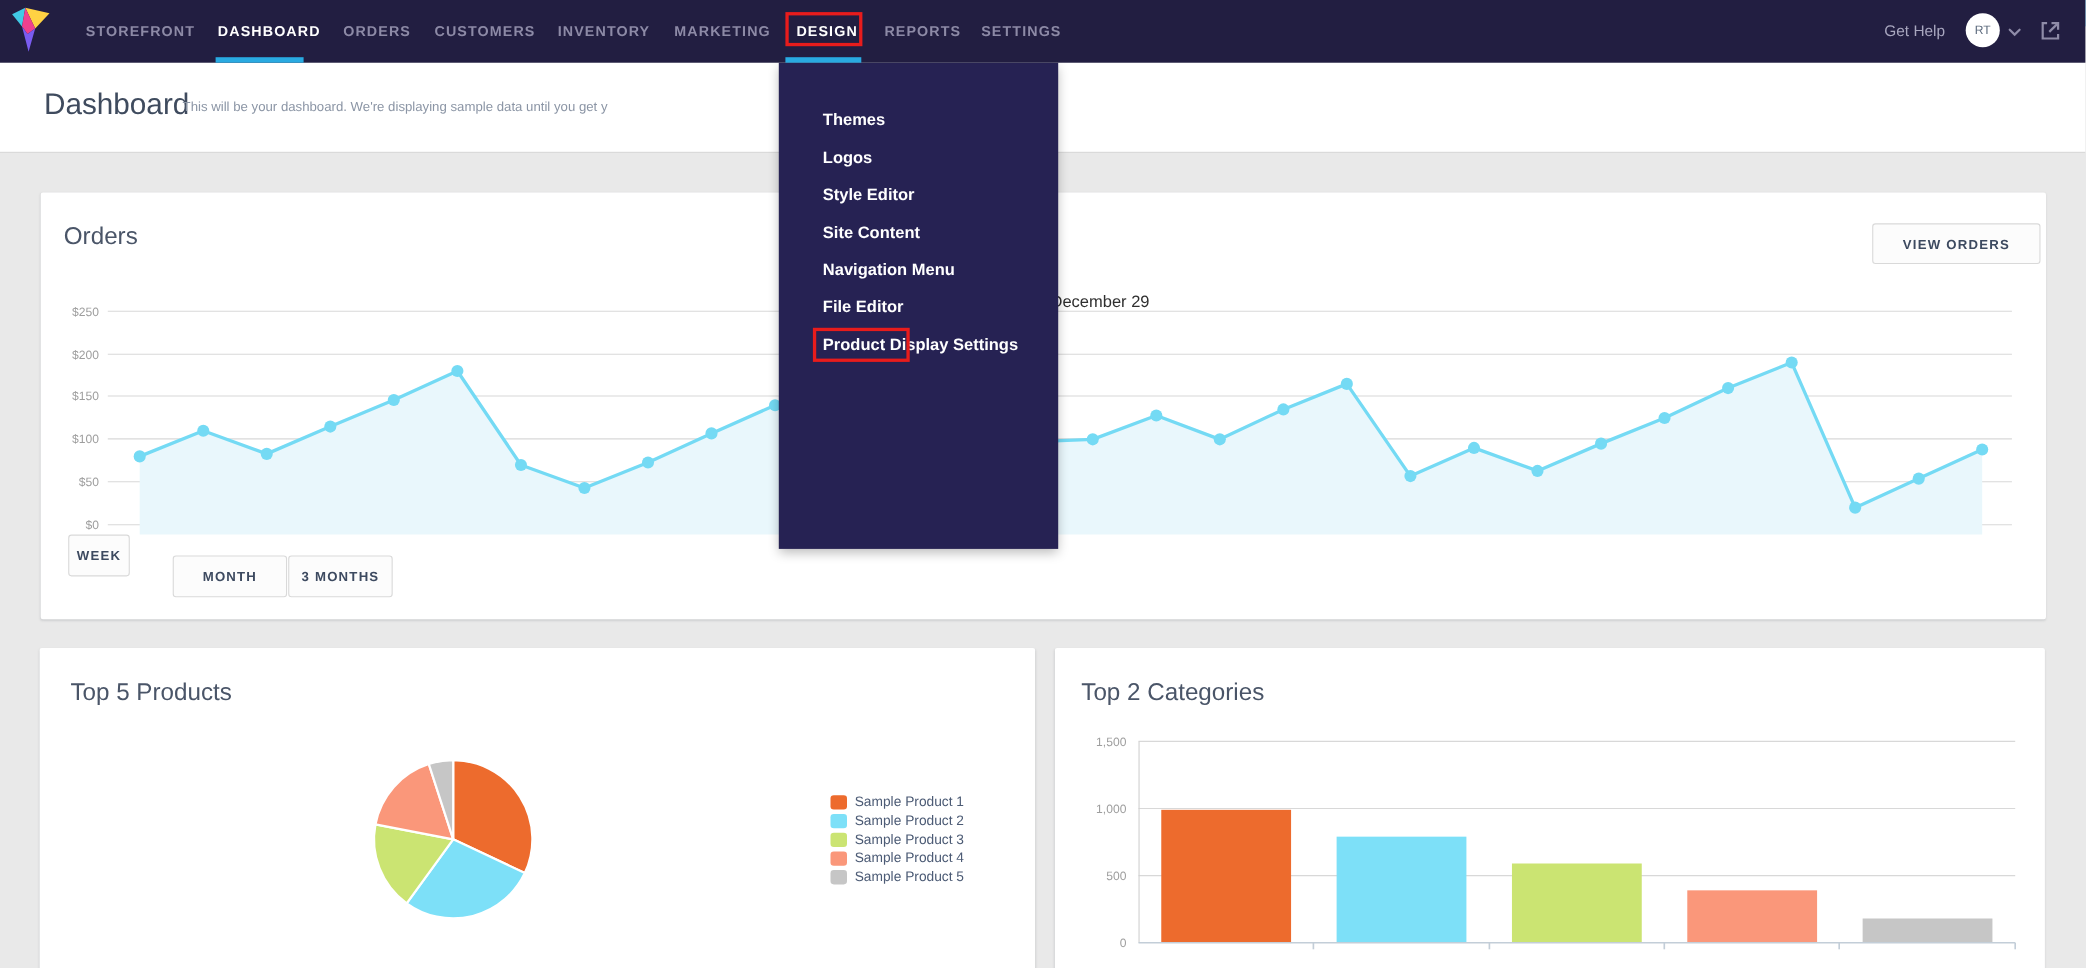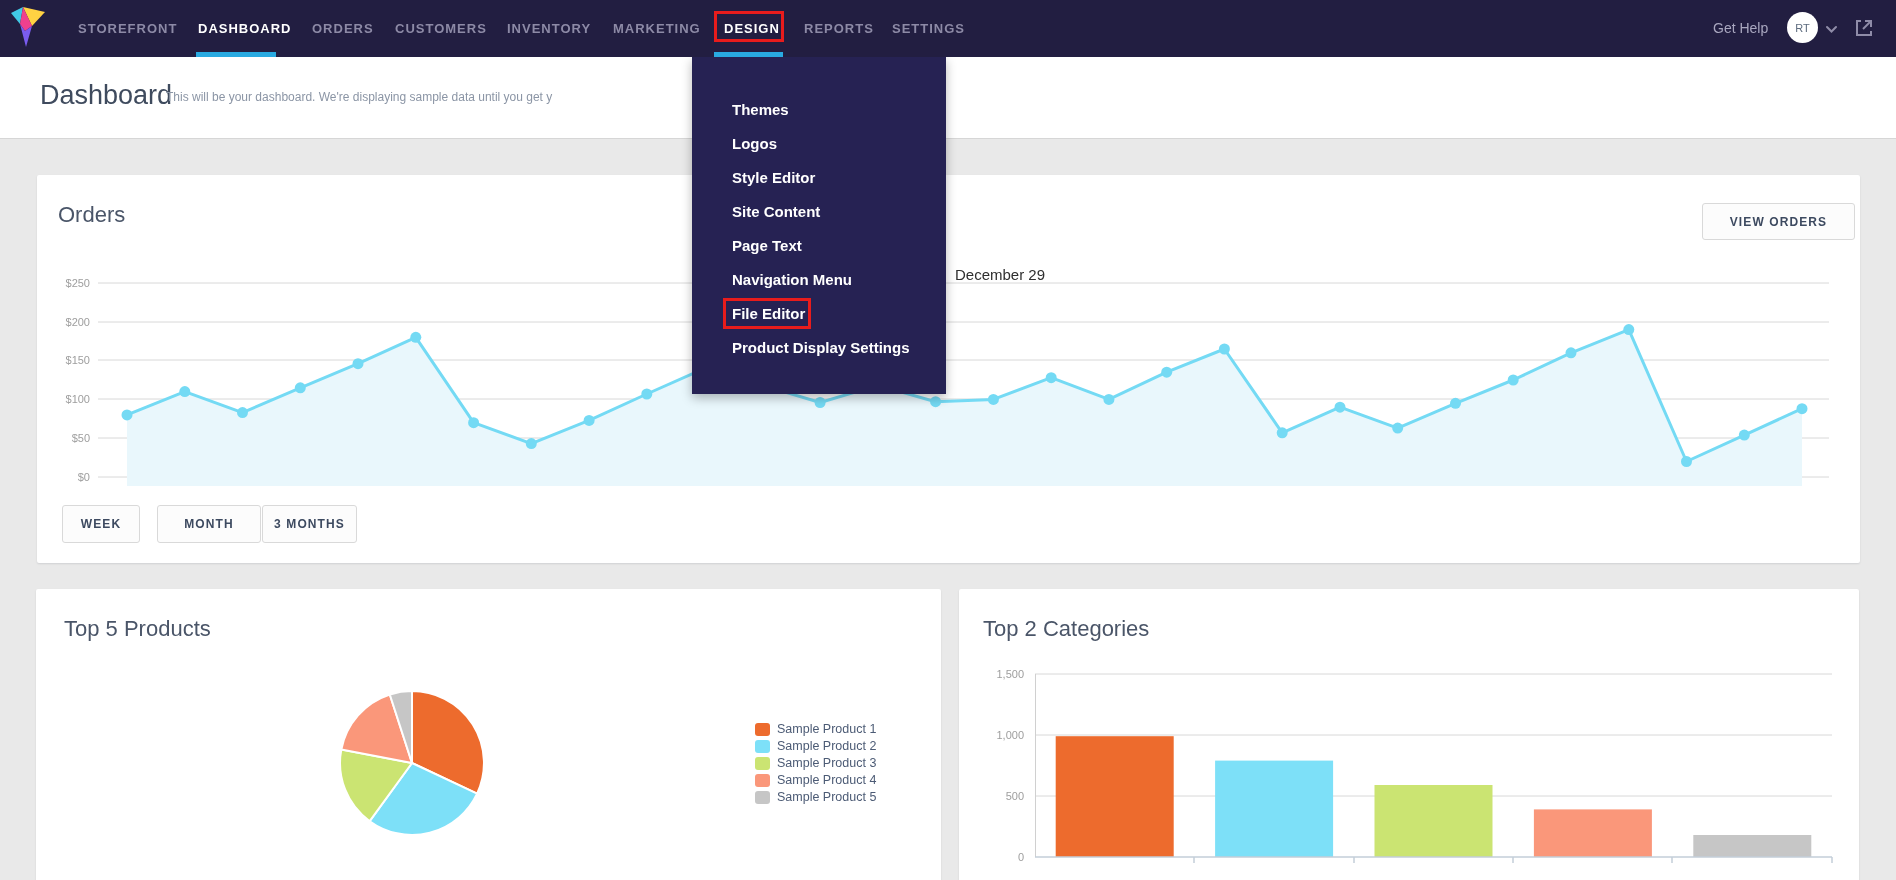--- a/index.html
+++ b/index.html
@@ -32,21 +32,21 @@
   #orders-panel{left:37px;top:175px;width:1823px;height:388px;}
   #products-panel{left:36px;top:589px;width:905px;height:360px;}
   #categories-panel{left:959px;top:589px;width:900px;height:360px;}
   .panel-title{position:absolute;font-size:22px;font-weight:400;color:#4a5568;}
 
   .btn{position:absolute;display:flex;align-items:center;justify-content:center;background:#fcfcfc;
        border:1px solid #d9d9d9;border-radius:3px;font-size:12px;font-weight:700;letter-spacing:1.1px;
        color:#3d4a60;cursor:pointer;box-sizing:border-box;}
 
   
-  #design-menu{position:absolute;left:692px;top:57px;width:254px;height:337px;background:#262253;z-index:20;
+  #design-menu{position:absolute;left:708px;top:57px;width:254px;height:442px;background:#262253;z-index:20;
                box-shadow:0 4px 10px rgba(0,0,0,.28);padding-top:36px;box-sizing:border-box;}
   .menu-item{height:34px;line-height:34px;padding-left:40px;font-size:15px;font-weight:600;color:#ffffff;cursor:pointer;}
 
   
   svg{position:absolute;overflow:visible;}
   .tick-label{font-family:"Liberation Sans",sans-serif;font-size:11px;fill:#9e9e9e;}
   #annotation{position:absolute;left:955px;top:266px;font-size:15px;color:#2f2f2f;z-index:5;white-space:nowrap;}
 
   
   #pie-legend{position:absolute;left:755px;top:719px;z-index:3;}
@@ -150,30 +150,29 @@
         <circle cx="1571.0" cy="352.8" r="5.5" fill="#74daf4"></circle>
         <circle cx="1628.8" cy="329.6" r="5.5" fill="#74daf4"></circle>
         <circle cx="1686.5" cy="461.5" r="5.5" fill="#74daf4"></circle>
         <circle cx="1744.3" cy="435.1" r="5.5" fill="#74daf4"></circle>
         <circle cx="1802.0" cy="408.7" r="5.5" fill="#74daf4"></circle>
       </g>
   </svg>
 
   <div id="annotation">December 29</div>
 
-  <div class="btn" style="left:62px;top:505px;width:78px;height:38px;">WEEK</div>
+  <div class="btn" style="left:62px;top:486px;width:56px;height:38px;">WEEK</div>
   <div class="btn" style="left:157px;top:505px;width:104px;height:38px;">MONTH</div>
   <div class="btn" style="left:262px;top:505px;width:95px;height:38px;">3 MONTHS</div>
 
   <div id="design-menu">
     <div class="menu-item">Themes</div>
     <div class="menu-item">Logos</div>
     <div class="menu-item">Style Editor</div>
     <div class="menu-item">Site Content</div>
-    <div class="menu-item">Page Text</div>
     <div class="menu-item">Navigation Menu</div>
     <div class="menu-item">File Editor</div>
     <div class="menu-item">Product Display Settings</div>
     <div class="hl-box" style="left:31px;top:241px;width:88px;height:31px;"></div>
   </div>
 
   <div id="products-panel" class="panel"></div>
   <div class="panel-title" style="left:64px;top:616px;">Top 5 Products</div>
   <svg id="pie-chart" style="left:337px;top:688px;" width="150" height="150" viewBox="337 688 150 150">
       <path d="M412,763 L412.0,691.0 A72,72 0 0 1 477.1,793.7 Z" fill="#ed6b2d" stroke="#ffffff" stroke-width="2" stroke-linejoin="round"></path>

